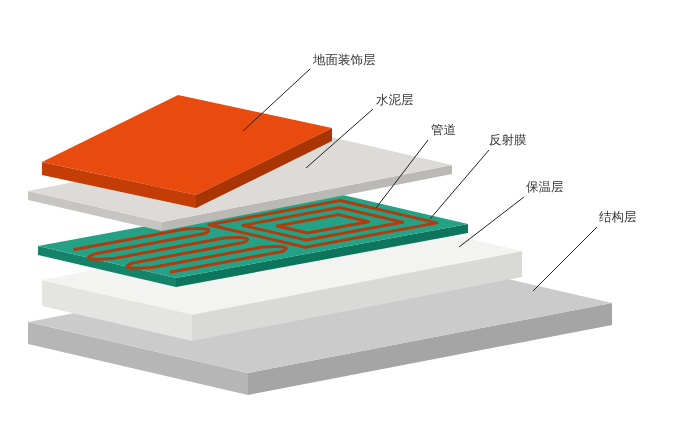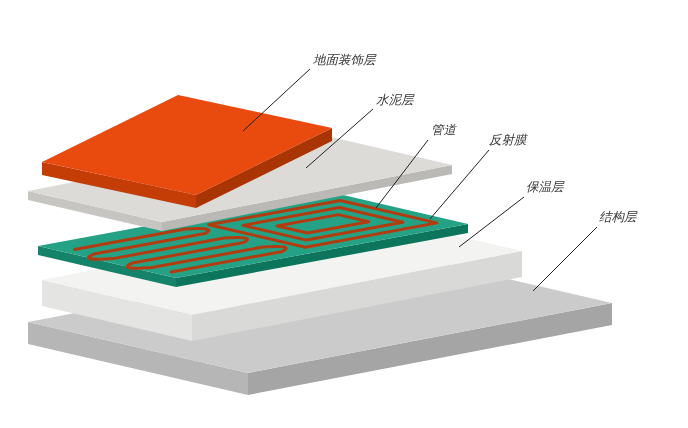--- a/index.html
+++ b/index.html
@@ -3,21 +3,20 @@
 <meta charset="utf-8">
 <style>
   html, body { margin: 0; padding: 0; background: #ffffff; }
   .canvas {
     position: relative;
     width: 688px;
     height: 428px;
     background: #14b8a6;
     overflow: hidden;
     font-family: "DejaVu Sans", "Liberation Sans", sans-serif;
-    font-style: italic;
   }
   svg { display: block; }
   .callout-label {
     font-family: "DejaVu Sans", "Liberation Sans", sans-serif;
     font-size: 12.5px;
   }
   .leader { stroke-width: 1; }
   .pipe { fill: none; stroke-width: 3; stroke-linecap: round; stroke-linejoin: round; }
 </style>
 </head>

